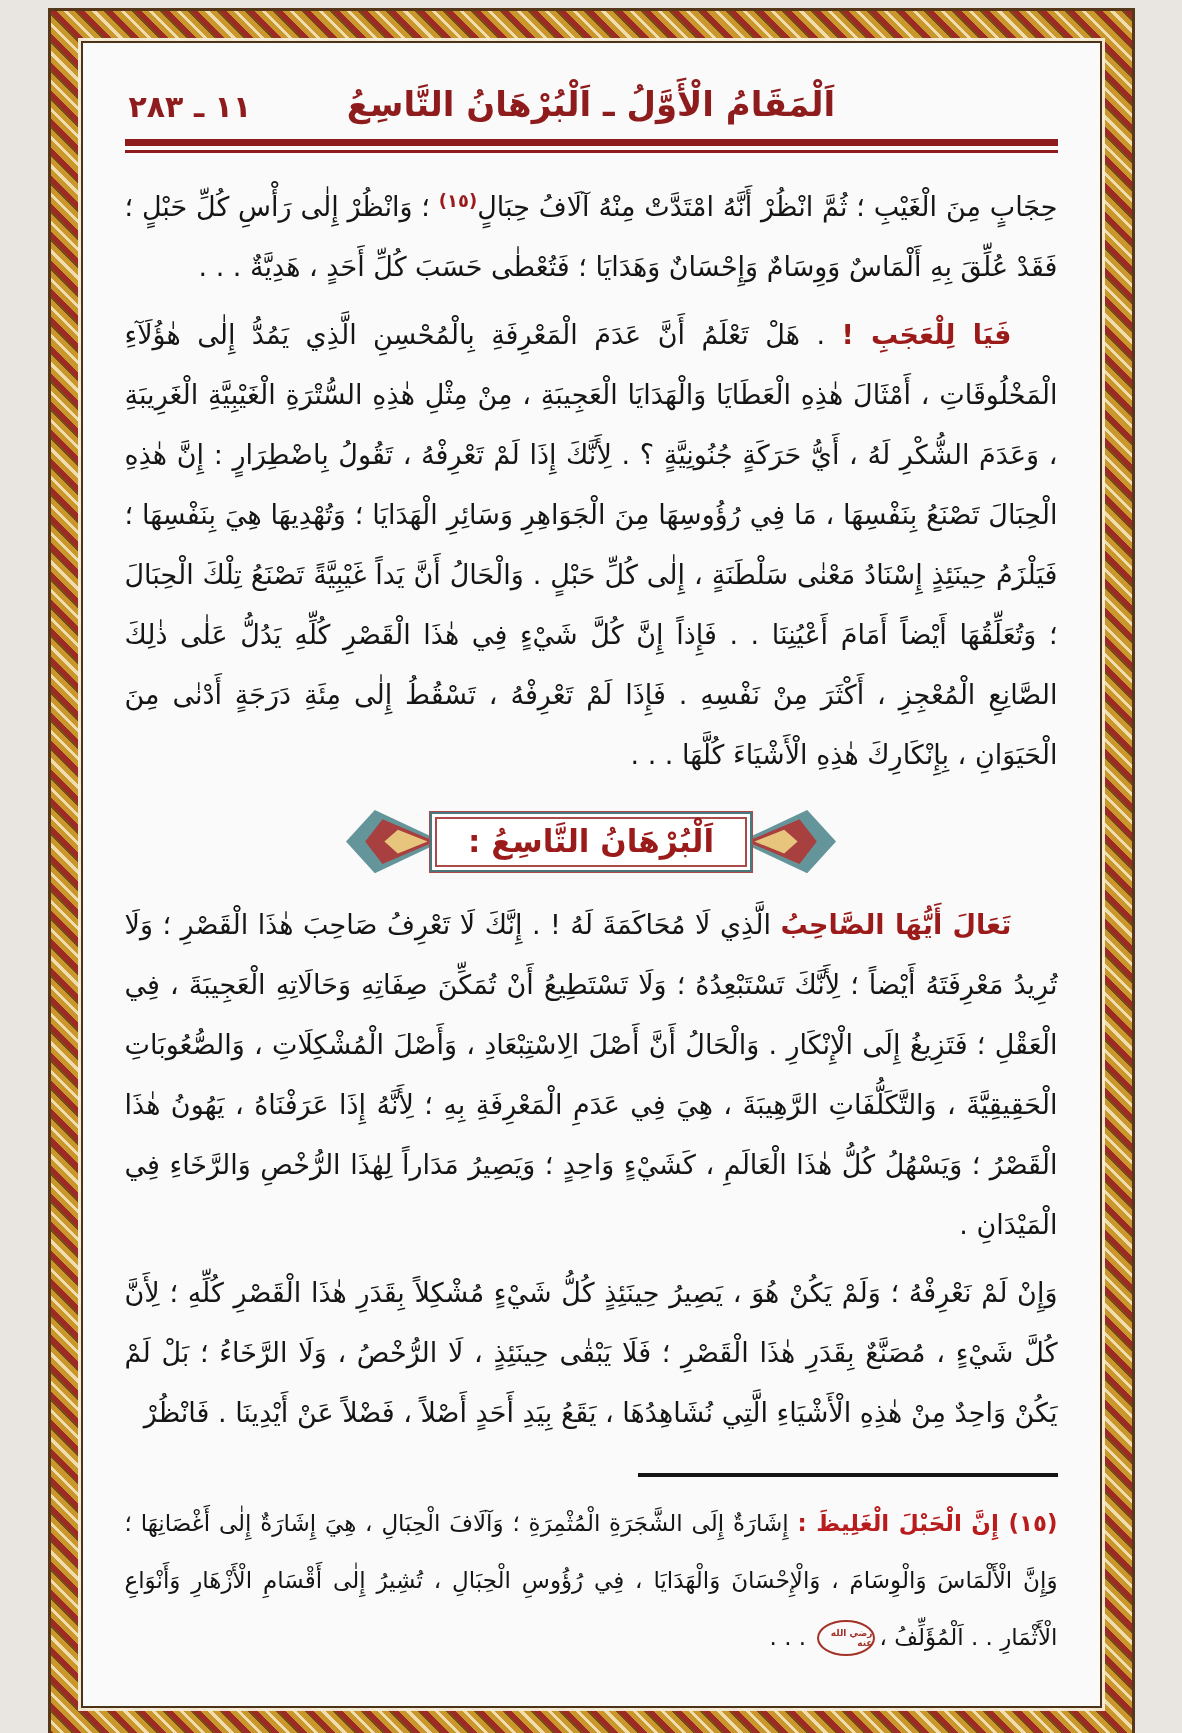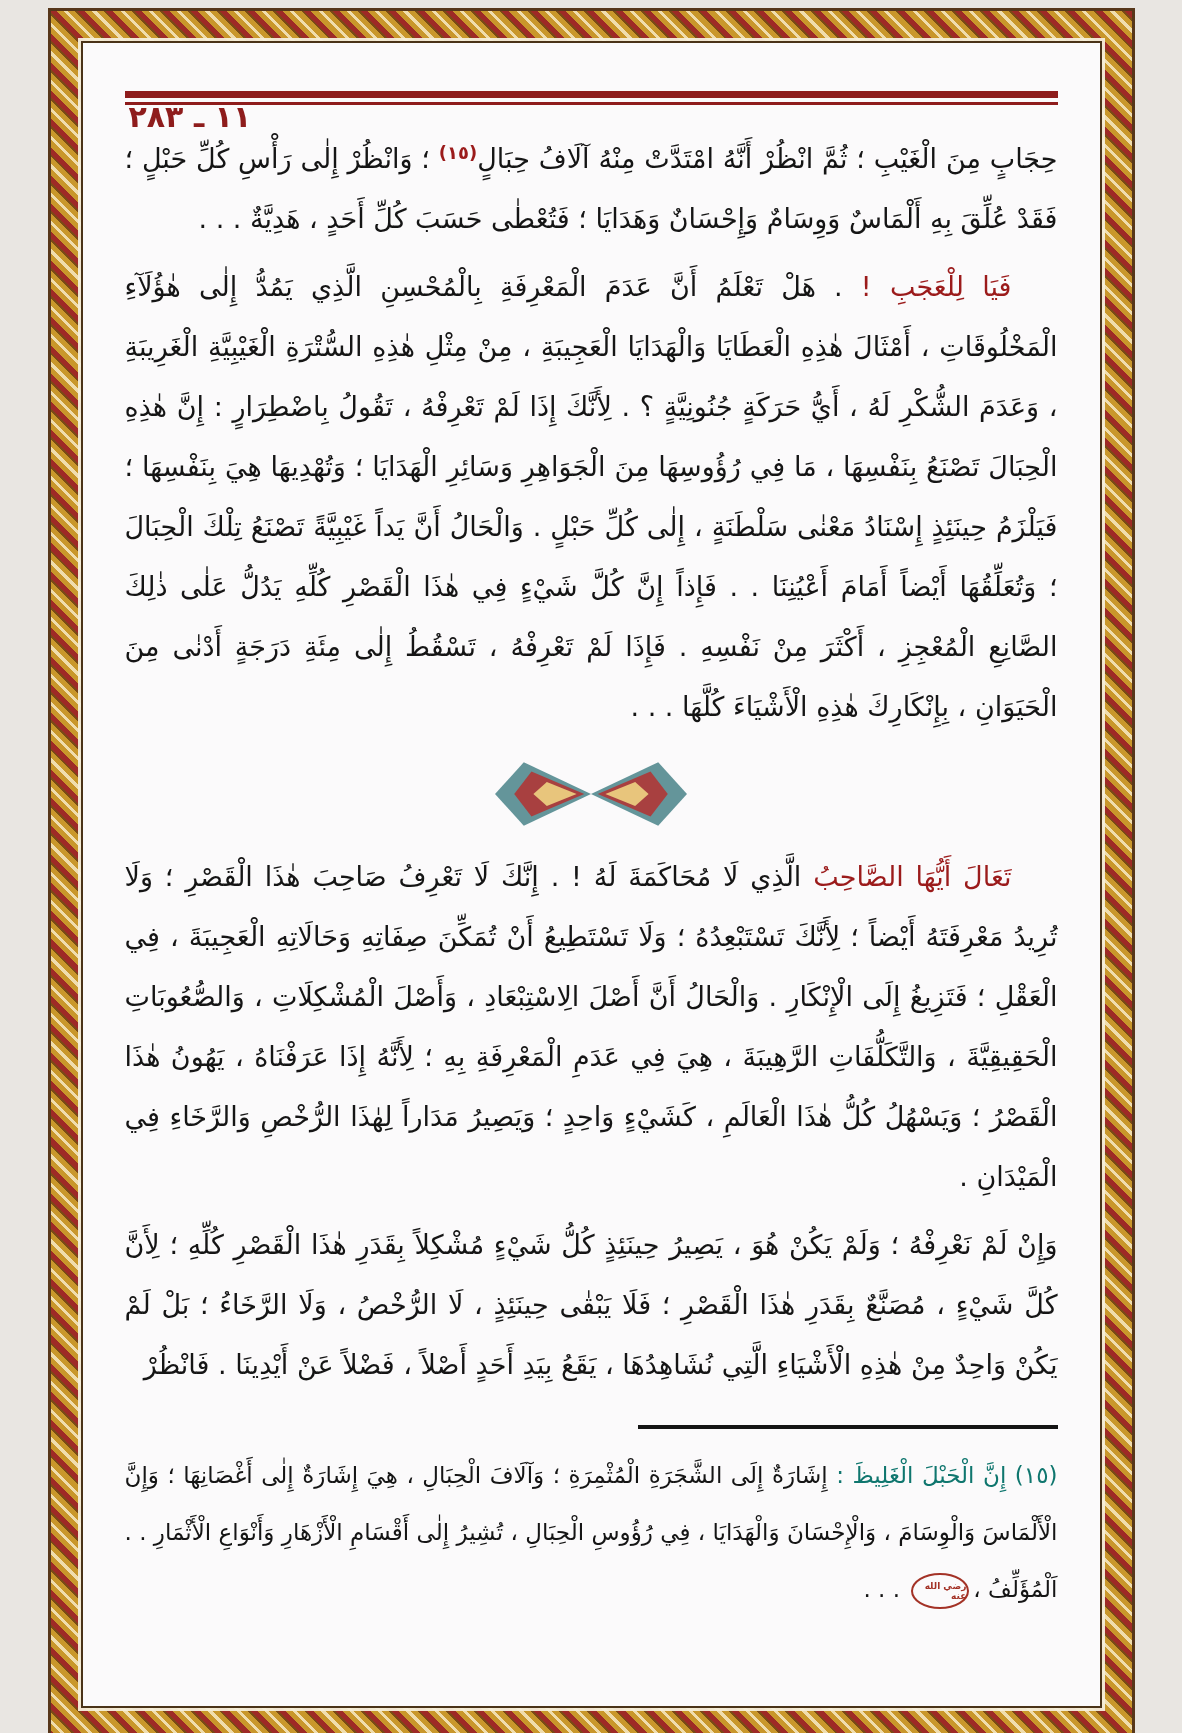--- a/index.html
+++ b/index.html
@@ -45,21 +45,21 @@
   }
   
   .body-text{margin-top:18px;}
   .body-text p{
     margin:0 0 8px 0;
     font-size:27px;line-height:60px;
     color:#151515;
     text-align:justify;
   }
   p.indent{text-indent:46px;}
-  .red{color:#9b1b1b;font-weight:normal;}
+  .red{color:#9b1b1b;font-weight:bold;}
   .fnref{
     color:#9b1b1b;font-weight:bold;
     font-size:18px;vertical-align:9px;
   }
   
   .banner-row{
     display:flex;justify-content:center;align-items:center;
     margin:24px 0 20px 0;
   }
   .wing{position:relative;width:96px;height:66px;flex:0 0 auto;z-index:1;}
@@ -83,54 +83,56 @@
   
   .footnote-sep{
     width:45%;height:4px;background:#141414;
     margin:30px 0 18px 0; 
   }
   .footnote{
     font-size:23px;line-height:57px;
     color:#151515;text-align:justify;
     margin:0;
   }
-  .fn-lead{color:#0f766e;font-weight:normal;}
+  .fn-lead{color:#b91c1c;font-weight:bold;}
   .seal{
     display:inline-flex;align-items:center;justify-content:center;
     width:58px;height:36px;
     border:2px solid #a33226;border-radius:50%;
     color:#a33226;font-size:9px;line-height:10px;font-weight:bold;
     text-align:right;vertical-align:middle;
     padding:1px;box-sizing:border-box;
     margin:0 4px;
   }
 </style>
 </head>
 <body>
 
 <div class="page">
   <div class="sheet">
 
     <div class="header">
       <span class="page-num">١١ ـ ٢٨٣</span>
+      <span class="title">اَلْمَقَامُ الْأَوَّلُ ـ اَلْبُرْهَانُ التَّاسِعُ</span>
       <div class="title-rule"></div>
     </div>
 
     <div class="body-text">
 
       <p><span>حِجَابٍ مِنَ الْغَيْبِ ؛ ثُمَّ انْظُرْ أَنَّهُ امْتَدَّتْ مِنْهُ آلَافُ حِبَالٍ</span><span class="fnref">(١٥)</span><span> ؛ وَانْظُرْ إِلٰى رَأْسِ كُلِّ حَبْلٍ ؛ فَقَدْ عُلِّقَ بِهِ أَلْمَاسٌ وَوِسَامٌ وَإِحْسَانٌ وَهَدَايَا ؛ فَتُعْطٰى حَسَبَ كُلِّ أَحَدٍ ، هَدِيَّةٌ . . .</span></p>
 
       <p class="indent"><span class="red">فَيَا لِلْعَجَبِ !</span><span> . هَلْ تَعْلَمُ أَنَّ عَدَمَ الْمَعْرِفَةِ بِالْمُحْسِنِ الَّذِي يَمُدُّ إِلٰى هٰؤُلَآءِ الْمَخْلُوقَاتِ ، أَمْثَالَ هٰذِهِ الْعَطَايَا وَالْهَدَايَا الْعَجِيبَةِ ، مِنْ مِثْلِ هٰذِهِ السُّتْرَةِ الْغَيْبِيَّةِ الْغَرِيبَةِ ، وَعَدَمَ الشُّكْرِ لَهُ ، أَيُّ حَرَكَةٍ جُنُونِيَّةٍ ؟ . لِأَنَّكَ إِذَا لَمْ تَعْرِفْهُ ، تَقُولُ بِاضْطِرَارٍ : إِنَّ هٰذِهِ الْحِبَالَ تَصْنَعُ بِنَفْسِهَا ، مَا فِي رُؤُوسِهَا مِنَ الْجَوَاهِرِ وَسَائِرِ الْهَدَايَا ؛ وَتُهْدِيهَا هِيَ بِنَفْسِهَا ؛ فَيَلْزَمُ حِينَئِذٍ إِسْنَادُ مَعْنٰى سَلْطَنَةٍ ، إِلٰى كُلِّ حَبْلٍ . وَالْحَالُ أَنَّ يَداً غَيْبِيَّةً تَصْنَعُ تِلْكَ الْحِبَالَ ؛ وَتُعَلِّقُهَا أَيْضاً أَمَامَ أَعْيُنِنَا . . فَإِذاً إِنَّ كُلَّ شَيْءٍ فِي هٰذَا الْقَصْرِ كُلِّهِ يَدُلُّ عَلٰى ذٰلِكَ الصَّانِعِ الْمُعْجِزِ ، أَكْثَرَ مِنْ نَفْسِهِ . فَإِذَا لَمْ تَعْرِفْهُ ، تَسْقُطُ إِلٰى مِئَةِ دَرَجَةٍ أَدْنٰى مِنَ الْحَيَوَانِ ، بِإِنْكَارِكَ هٰذِهِ الْأَشْيَاءَ كُلَّهَا . . .</span></p>
 
       <div class="banner-row">
         <div class="wing">
           <div class="l1"></div>
           <div class="l2"></div>
           <div class="l3"></div>
         </div>
+        <div class="banner">اَلْبُرْهَانُ التَّاسِعُ :</div>
         <div class="wing right">
           <div class="l1"></div>
           <div class="l2"></div>
           <div class="l3"></div>
         </div>
       </div>
 
       <p class="indent"><span class="red">تَعَالَ أَيُّهَا الصَّاحِبُ</span><span> الَّذِي لَا مُحَاكَمَةَ لَهُ ! . إِنَّكَ لَا تَعْرِفُ صَاحِبَ هٰذَا الْقَصْرِ ؛ وَلَا تُرِيدُ مَعْرِفَتَهُ أَيْضاً ؛ لِأَنَّكَ تَسْتَبْعِدُهُ ؛ وَلَا تَسْتَطِيعُ أَنْ تُمَكِّنَ صِفَاتِهِ وَحَالَاتِهِ الْعَجِيبَةَ ، فِي الْعَقْلِ ؛ فَتَزِيغُ إِلَى الْإِنْكَارِ . وَالْحَالُ أَنَّ أَصْلَ الِاسْتِبْعَادِ ، وَأَصْلَ الْمُشْكِلَاتِ ، وَالصُّعُوبَاتِ الْحَقِيقِيَّةَ ، وَالتَّكَلُّفَاتِ الرَّهِيبَةَ ، هِيَ فِي عَدَمِ الْمَعْرِفَةِ بِهِ ؛ لِأَنَّهُ إِذَا عَرَفْنَاهُ ، يَهُونُ هٰذَا الْقَصْرُ ؛ وَيَسْهُلُ كُلُّ هٰذَا الْعَالَمِ ، كَشَيْءٍ وَاحِدٍ ؛ وَيَصِيرُ مَدَاراً لِهٰذَا الرُّخْصِ وَالرَّخَاءِ فِي الْمَيْدَانِ .</span></p>
 
       <p><span>وَإِنْ لَمْ نَعْرِفْهُ ؛ وَلَمْ يَكُنْ هُوَ ، يَصِيرُ حِينَئِذٍ كُلُّ شَيْءٍ مُشْكِلاً بِقَدَرِ هٰذَا الْقَصْرِ كُلِّهِ ؛ لِأَنَّ كُلَّ شَيْءٍ ، مُصَنَّعٌ بِقَدَرِ هٰذَا الْقَصْرِ ؛ فَلَا يَبْقٰى حِينَئِذٍ ، لَا الرُّخْصُ ، وَلَا الرَّخَاءُ ؛ بَلْ لَمْ يَكُنْ وَاحِدٌ مِنْ هٰذِهِ الْأَشْيَاءِ الَّتِي نُشَاهِدُهَا ، يَقَعُ بِيَدِ أَحَدٍ أَصْلاً ، فَضْلاً عَنْ أَيْدِينَا . فَانْظُرْ</span></p>

